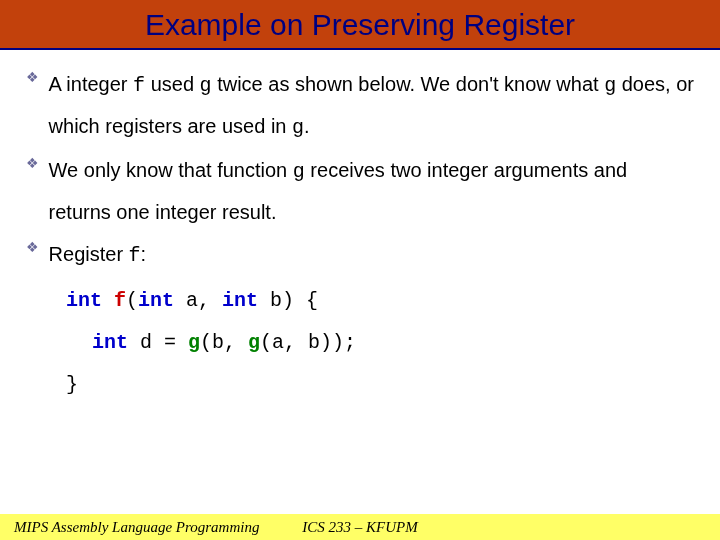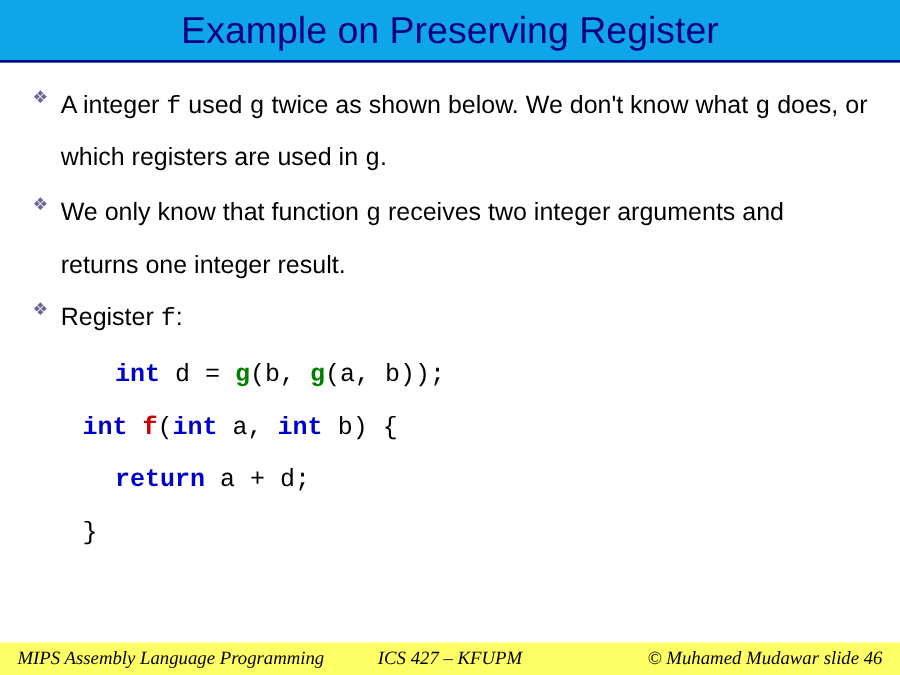--- a/index.html
+++ b/index.html
@@ -6,21 +6,21 @@
     margin: 0;
     padding: 0;
     width: 720px;
     height: 540px;
     background: #ffffff;
     font-family: Arial, Helvetica, sans-serif;
     overflow: hidden;
     position: relative;
   }
   .title-bar {
-    background: #0ea5e9;
+    background: #c2410c;
     border-bottom: 2px solid #000080;
     padding: 8px 0 6px 0;
     text-align: center;
   }
   .title-bar h1 {
     margin: 0;
     font-family: "Comic Sans MS", cursive, sans-serif;
     font-size: 30px;
     font-weight: normal;
     color: #000080;
@@ -117,25 +117,23 @@
   </div>
 
   <div class="bullet-item">
     <span class="bullet-icon">❖</span>
     <span class="bullet-text">
       <span>Register </span><span class="code-inline">f</span><span>:</span>
     </span>
   </div>
 
   <div class="code-block">
+    <div class="code-line"><span class="kw-blue">int</span> <span class="fn-red">f</span><span>(</span><span class="kw-blue">int</span><span> a, </span><span class="kw-blue">int</span><span> b) {</span></div>
     <div class="code-line code-indent"><span class="kw-blue">int</span><span> d = </span><span class="fn-green">g</span><span>(b, </span><span class="fn-green">g</span><span>(a, b));</span></div>
-    <div class="code-line"><span class="kw-blue">int</span> <span class="fn-red">f</span><span>(</span><span class="kw-blue">int</span><span> a, </span><span class="kw-blue">int</span><span> b) {</span></div>
-    <div class="code-line code-indent"><span class="kw-blue">return</span><span> a + d;</span></div>
     <div class="code-line"><span>}</span></div>
   </div>
 
 </div>
 
 <div class="footer">
   <span class="footer-left">MIPS Assembly Language Programming</span>
-  <span class="footer-center">ICS 427 – KFUPM</span>
-  <span class="footer-right">© Muhamed Mudawar   slide 46</span>
+  <span class="footer-center">ICS 233 – KFUPM</span>
 </div>
 
 </body></html>

